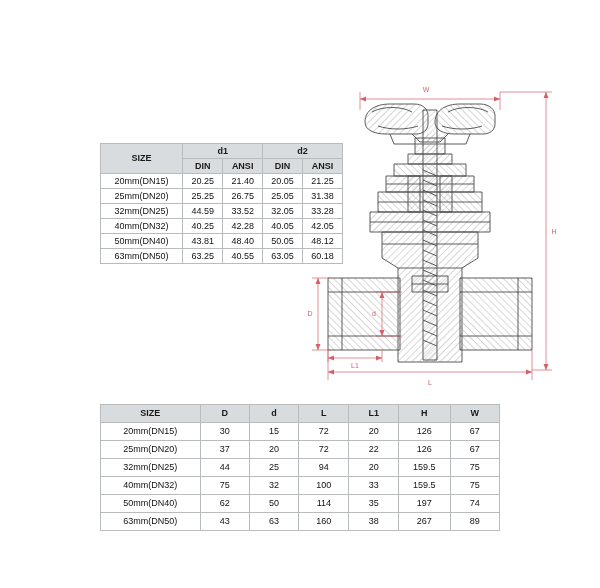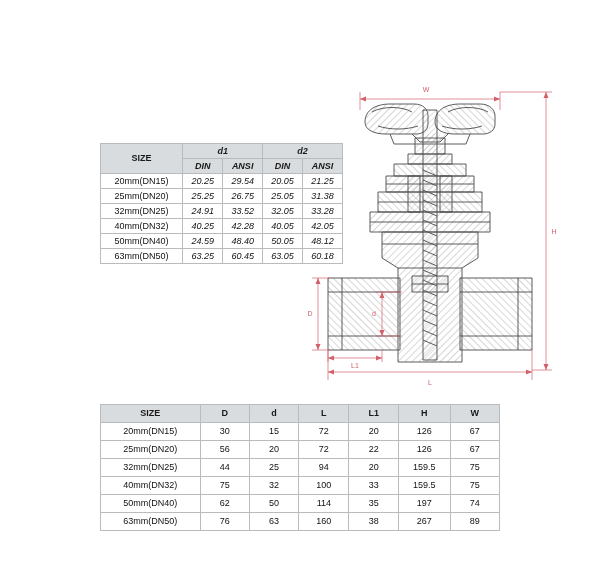--- a/index.html
+++ b/index.html
@@ -42,21 +42,21 @@
 
   
   #table-d1d2 {
     position: absolute;
     left: 100px;
     top: 143px;
     width: 243px;
   }
   #table-d1d2 th, #table-d1d2 td { height: 14px; }
   #table-d1d2 .c-size { width: 83px; }
-  #table-d1d2 .c-val  { width: 40px; font-style: italic; }
+  #table-d1d2 .c-val  { width: 40px; }
   #table-d1d2 tbody td.c-size { text-align: center; }
 
   
   #table-dims {
     position: absolute;
     left: 100px;
     top: 404px;
     width: 400px;
   }
   #table-dims th, #table-dims td { height: 17px; }
@@ -87,56 +87,56 @@
       <th class="c-val">DIN</th>
       <th class="c-val">ANSI</th>
       <th class="c-val">DIN</th>
       <th class="c-val">ANSI</th>
     </tr>
   </thead>
   <tbody>
     <tr>
       <td class="c-size">20mm(DN15)</td>
       <td class="c-val">20.25</td>
-      <td class="c-val">29.54</td>
+      <td class="c-val">21.40</td>
       <td class="c-val">20.05</td>
       <td class="c-val">21.25</td>
     </tr>
     <tr>
       <td class="c-size">25mm(DN20)</td>
       <td class="c-val">25.25</td>
       <td class="c-val">26.75</td>
       <td class="c-val">25.05</td>
       <td class="c-val">31.38</td>
     </tr>
     <tr>
       <td class="c-size">32mm(DN25)</td>
-      <td class="c-val">24.91</td>
+      <td class="c-val">44.59</td>
       <td class="c-val">33.52</td>
       <td class="c-val">32.05</td>
       <td class="c-val">33.28</td>
     </tr>
     <tr>
       <td class="c-size">40mm(DN32)</td>
       <td class="c-val">40.25</td>
       <td class="c-val">42.28</td>
       <td class="c-val">40.05</td>
       <td class="c-val">42.05</td>
     </tr>
     <tr>
       <td class="c-size">50mm(DN40)</td>
-      <td class="c-val">24.59</td>
+      <td class="c-val">43.81</td>
       <td class="c-val">48.40</td>
       <td class="c-val">50.05</td>
       <td class="c-val">48.12</td>
     </tr>
     <tr>
       <td class="c-size">63mm(DN50)</td>
       <td class="c-val">63.25</td>
-      <td class="c-val">60.45</td>
+      <td class="c-val">40.55</td>
       <td class="c-val">63.05</td>
       <td class="c-val">60.18</td>
     </tr>
   </tbody>
 </table>
 
 <div id="valve-drawing">
   <svg width="300" height="310" viewBox="0 0 300 310" xmlns="http://www.w3.org/2000/svg">
     <defs>
       <pattern id="hatchR" width="5" height="5" patternUnits="userSpaceOnUse" patternTransform="rotate(45)">
@@ -295,21 +295,21 @@
       <td class="c-size">20mm(DN15)</td>
       <td class="c-n">30</td>
       <td class="c-n">15</td>
       <td class="c-n">72</td>
       <td class="c-n">20</td>
       <td class="c-n">126</td>
       <td class="c-n">67</td>
     </tr>
     <tr>
       <td class="c-size">25mm(DN20)</td>
-      <td class="c-n">56</td>
+      <td class="c-n">37</td>
       <td class="c-n">20</td>
       <td class="c-n">72</td>
       <td class="c-n">22</td>
       <td class="c-n">126</td>
       <td class="c-n">67</td>
     </tr>
     <tr>
       <td class="c-size">32mm(DN25)</td>
       <td class="c-n">44</td>
       <td class="c-n">25</td>
@@ -331,21 +331,21 @@
       <td class="c-size">50mm(DN40)</td>
       <td class="c-n">62</td>
       <td class="c-n">50</td>
       <td class="c-n">114</td>
       <td class="c-n">35</td>
       <td class="c-n">197</td>
       <td class="c-n">74</td>
     </tr>
     <tr>
       <td class="c-size">63mm(DN50)</td>
-      <td class="c-n">76</td>
+      <td class="c-n">43</td>
       <td class="c-n">63</td>
       <td class="c-n">160</td>
       <td class="c-n">38</td>
       <td class="c-n">267</td>
       <td class="c-n">89</td>
     </tr>
   </tbody>
 </table>
 
 </body></html>

